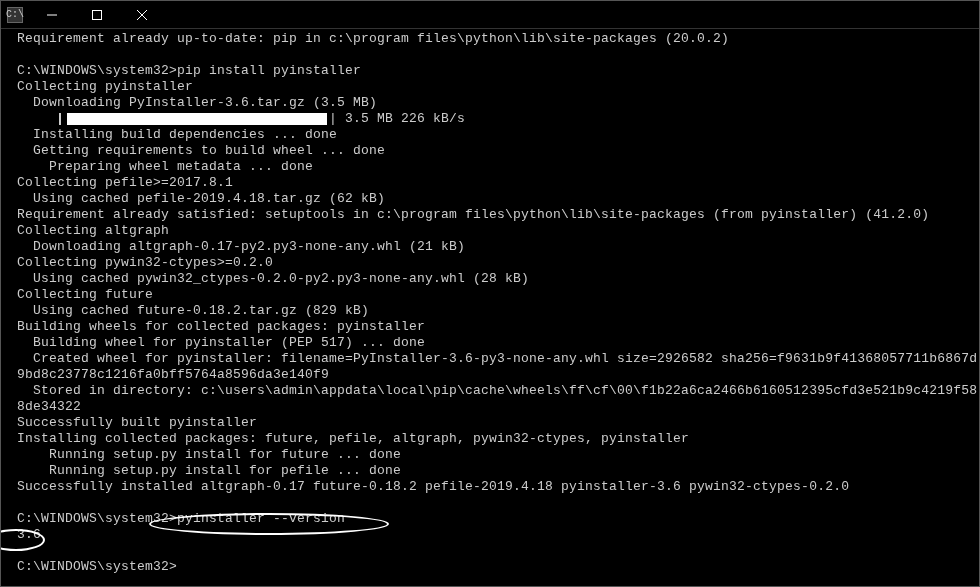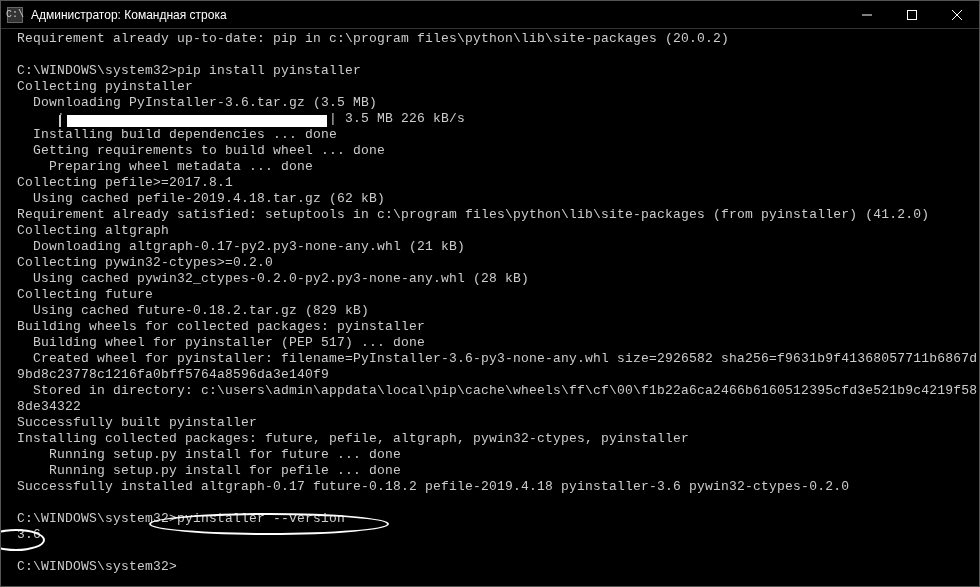--- a/index.html
+++ b/index.html
@@ -56,21 +56,21 @@
     .terminal {
       padding: 2px 16px;
       line-height: 16px;
       white-space: pre;
       font-size: 13px;
       letter-spacing: 0.2px;
     }
     .line { min-height: 16px; }
     .progress-line {
       display: flex;
-      align-items: flex-end;
+      align-items: center;
       height: 16px;
     }
     .progress-prefix { white-space: pre; }
     .progress-bar {
       width: 260px;
       height: 12px;
       background: #fff;
       display: inline-block;
       margin: 0 2px;
       position: relative;
@@ -95,21 +95,20 @@
       position: relative;
     }
   </style>
 </head>
 <body>
 
 <div class="titlebar">
   <div class="titlebar-icon">
       <span>C:\</span>
     </div>
-  <div class="titlebar-text">Администратор: Командная строка</div>
   <div class="win-controls">
     <div class="win-btn">
       <svg width="10" height="10">
           <line x1="0" y1="5" x2="10" y2="5" stroke="#fff" stroke-width="1"></line>
         </svg>
     </div>
     <div class="win-btn">
       <svg width="10" height="10">
           <rect x="0.5" y="0.5" width="9" height="9" stroke="#fff" fill="none" stroke-width="1"></rect>
         </svg>

